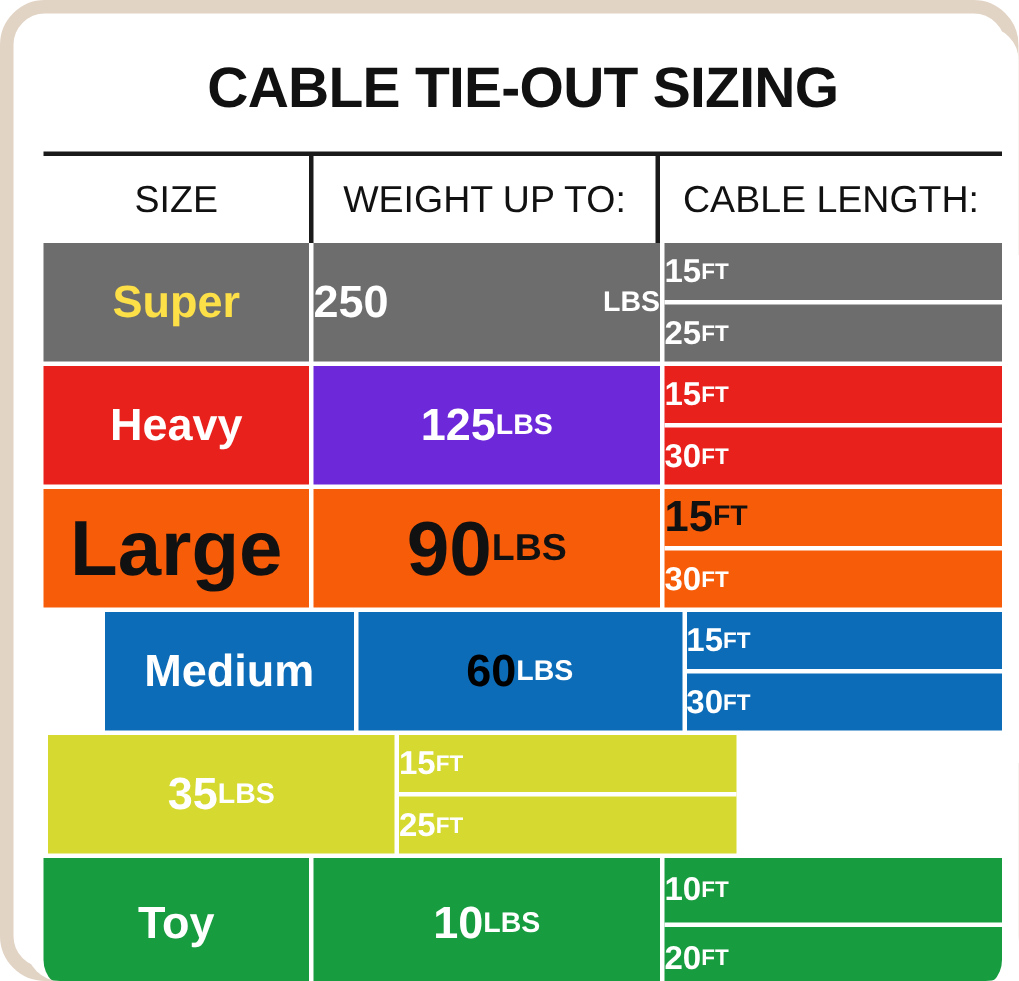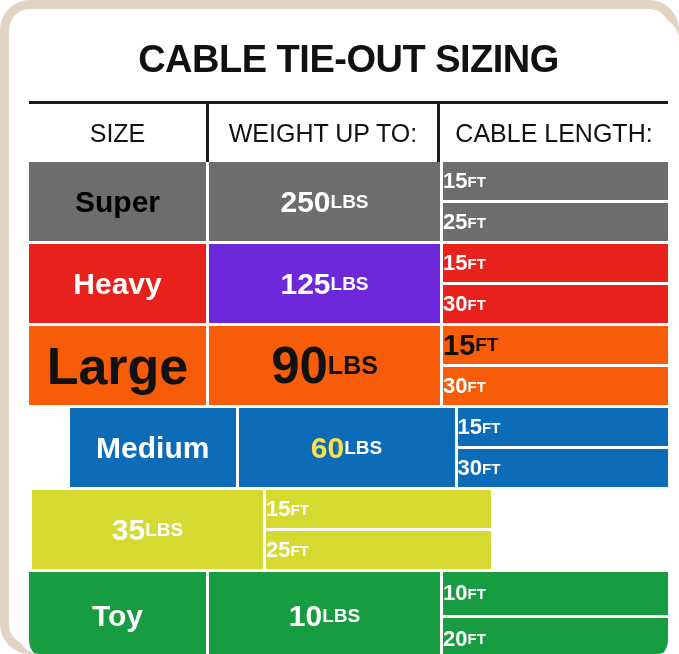--- a/index.html
+++ b/index.html
@@ -164,23 +164,23 @@
 
     <div id="header-row">
       <div class="hcell c1">SIZE</div>
       <div class="hcell c2">WEIGHT UP TO:</div>
       <div class="hcell c3">CABLE LENGTH:</div>
     </div>
 
     <div id="rows">
         <div class="row">
           <div class="cell size" style="background: rgb(109, 109, 109);">
-            <span class="size-label" style="color: #000000;">Super</span>
-          </div>
-          <div class="cell weight" style="background: rgb(109, 109, 109);">
+            <span class="size-label" style="color: #fde047;">Super</span>
+          </div>
+          <div class="cell weight" style="background: rgb(109, 109, 109); justify-content: space-between;">
             <span class="weight-num" style="color: rgb(255, 255, 255);">250</span>
             <span class="weight-unit" style="color: rgb(255, 255, 255);">LBS</span>
           </div>
           <div class="cell length" style="background: rgb(109, 109, 109);">
             <div class="len-sub top">
               <span class="len-num" style="color: rgb(255, 255, 255);">15</span>
               <span class="len-unit" style="color: rgb(255, 255, 255);">FT</span>
             </div>
             <div class="len-sub bottom">
               <span class="len-num" style="color: rgb(255, 255, 255);">25</span>
@@ -224,21 +224,21 @@
               <span class="len-num" style="color: rgb(255, 255, 255);">30</span>
               <span class="len-unit" style="color: rgb(255, 255, 255);">FT</span>
             </div>
           </div>
         </div>
         <div class="row">
           <div class="cell size" style="background: rgb(13, 108, 184); margin-left: 41px;">
             <span class="size-label" style="color: rgb(255, 255, 255);">Medium</span>
           </div>
           <div class="cell weight" style="background: rgb(13, 108, 184);">
-            <span class="weight-num" style="color: #fde047;">60</span>
+            <span class="weight-num" style="color: #000000;">60</span>
             <span class="weight-unit" style="color: rgb(255, 255, 255);">LBS</span>
           </div>
           <div class="cell length" style="background: rgb(13, 108, 184);">
             <div class="len-sub top">
               <span class="len-num" style="color: rgb(255, 255, 255);">15</span>
               <span class="len-unit" style="color: rgb(255, 255, 255);">FT</span>
             </div>
             <div class="len-sub bottom">
               <span class="len-num" style="color: rgb(255, 255, 255);">30</span>
               <span class="len-unit" style="color: rgb(255, 255, 255);">FT</span>

